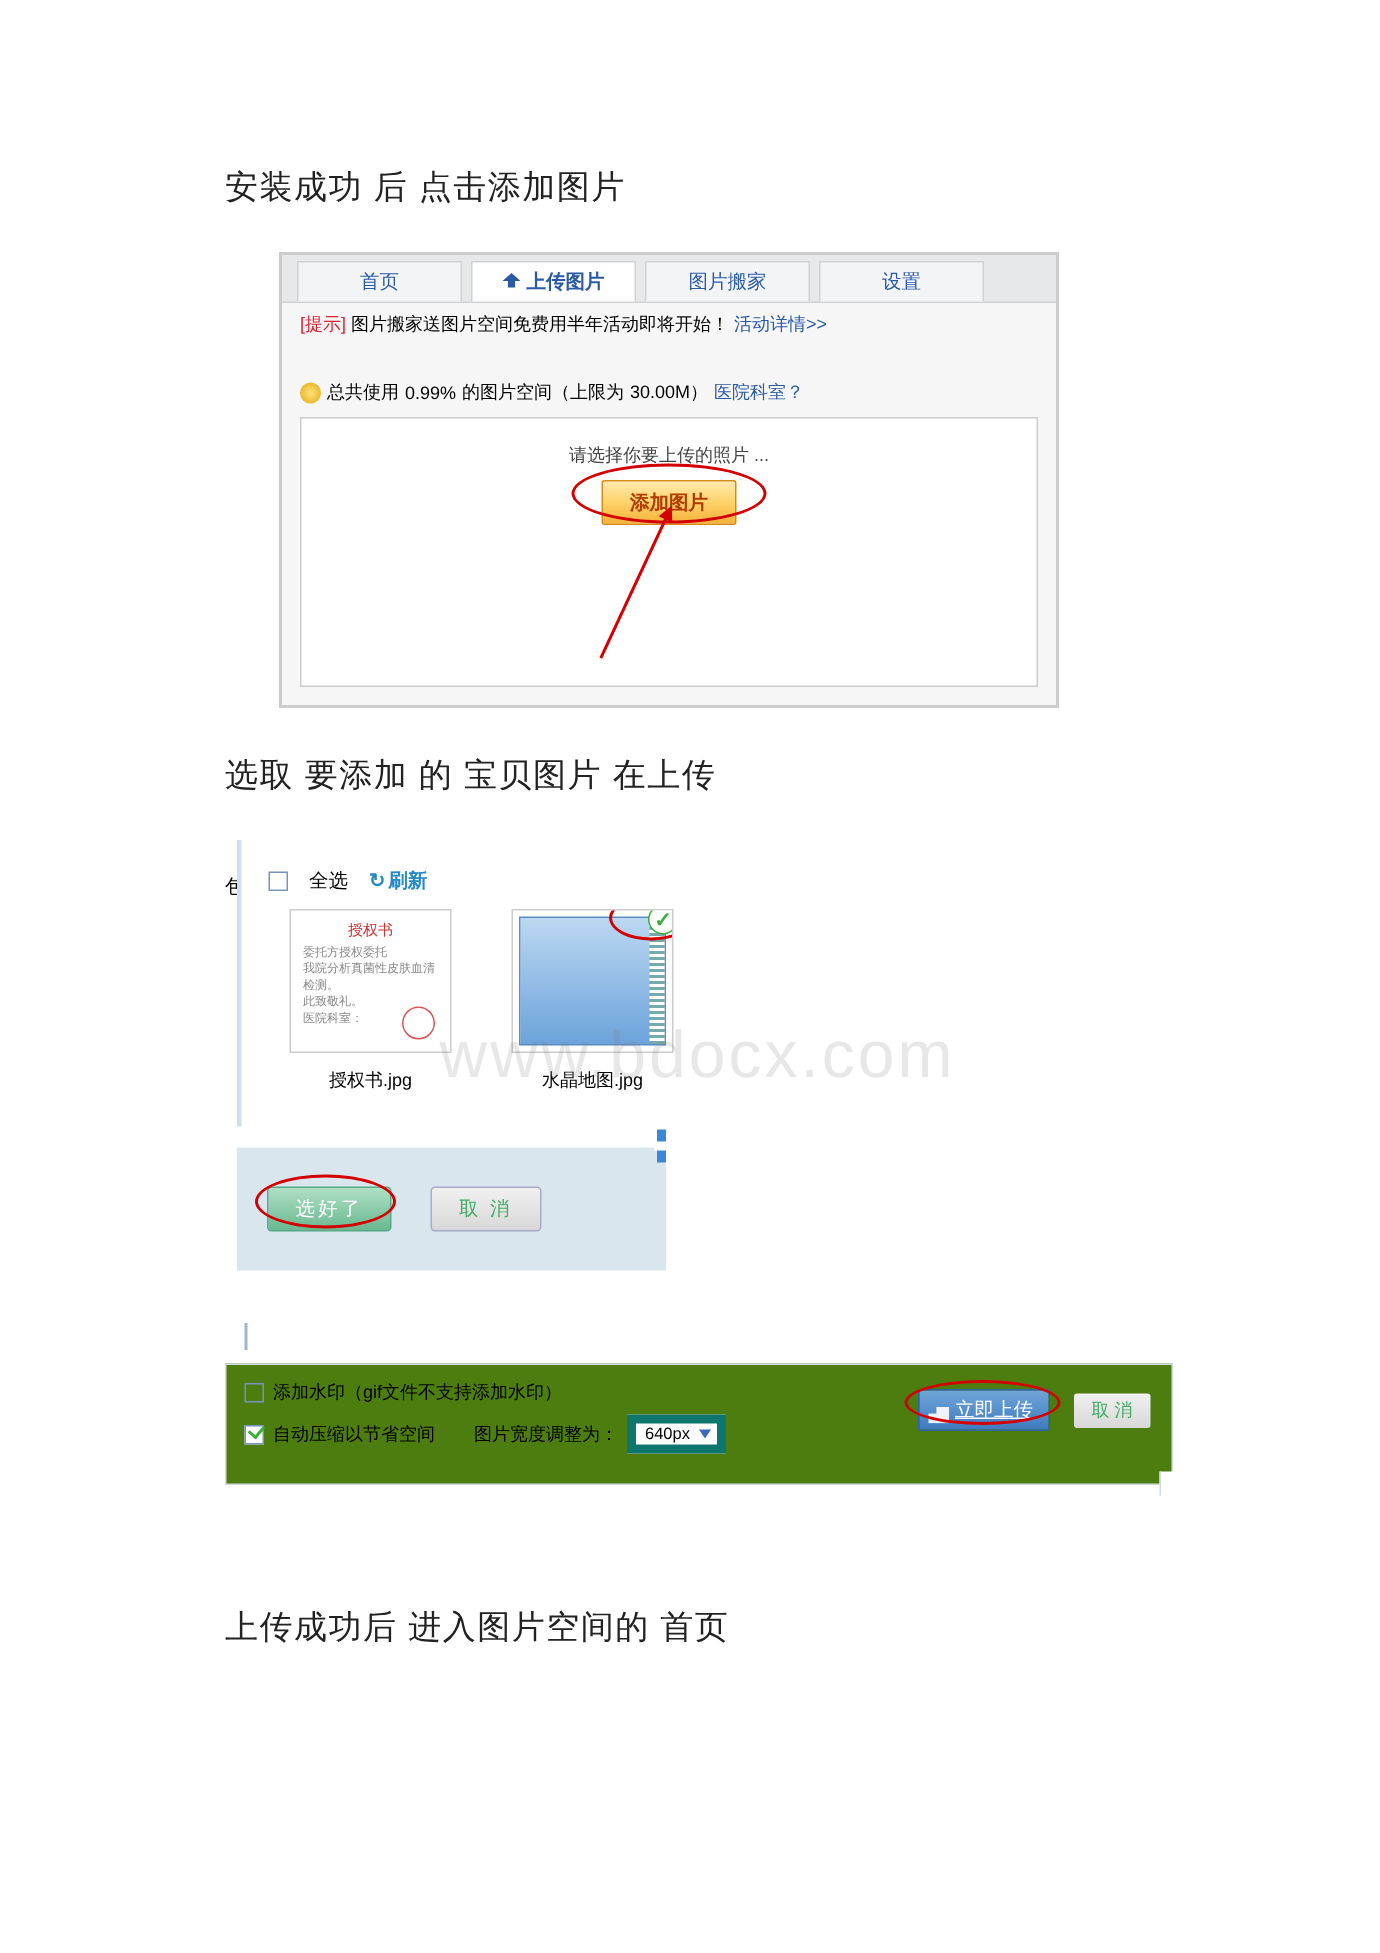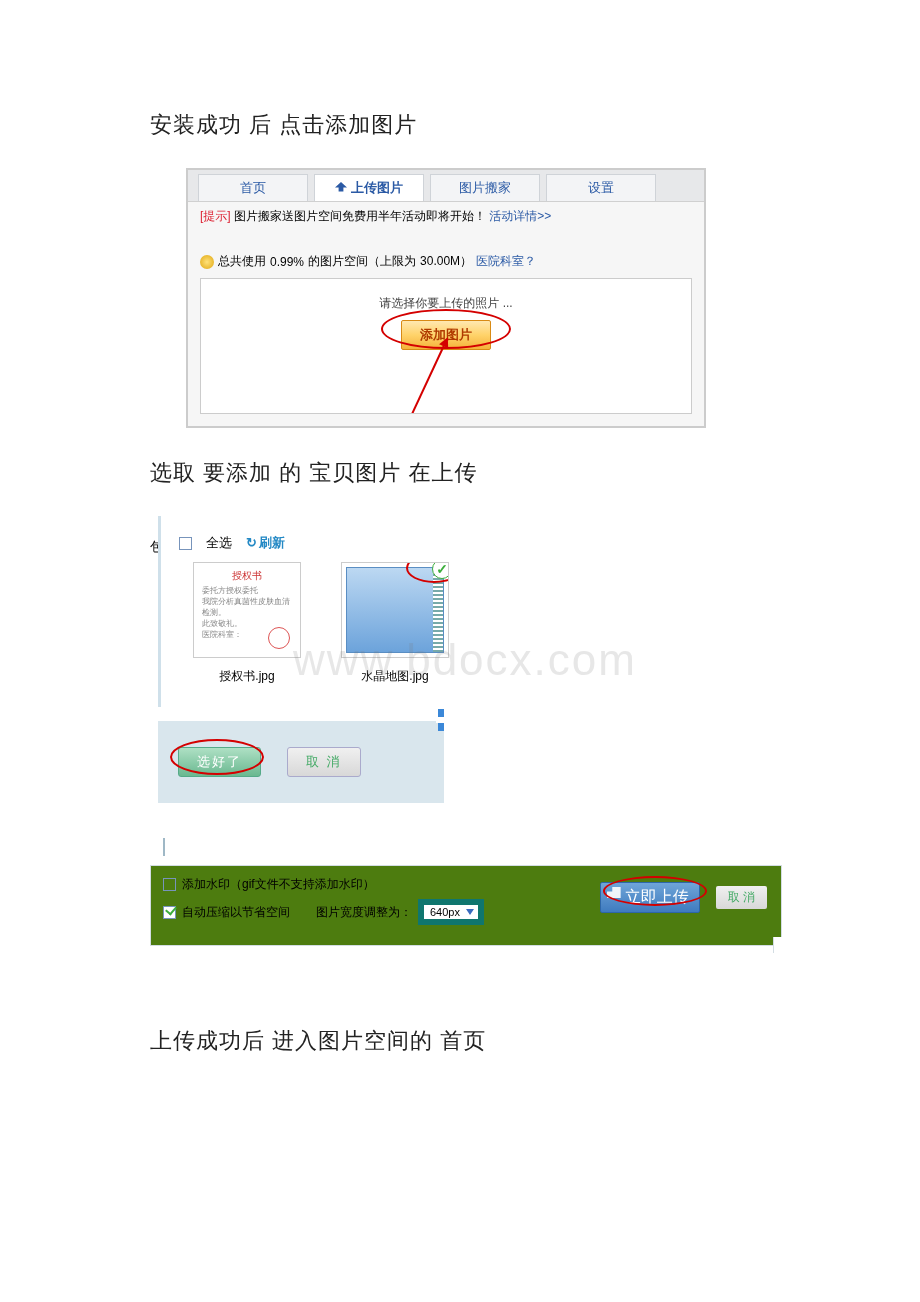--- a/index.html
+++ b/index.html
@@ -17,21 +17,21 @@
   .promo { padding: 6px 12px; font-size: 12px; }
   .promo-tag { color: #d23; }
   .promo-link { color: #2b5aa5; }
   .usage { padding: 22px 12px 8px; font-size: 12px; display: flex; align-items: center; gap: 4px; }
   .coin { width: 14px; height: 14px; background: radial-gradient(#ffe27a, #e0a610); border-radius: 50%; display: inline-block; }
   .upgrade { color: #2b5aa5; }
   .uploadrow { padding: 6px 12px 10px; font-size: 12px; display: flex; align-items: center; gap: 6px; }
   .catselect { display: inline-flex; align-items: center; border: 1px solid #7a9; background: #fff; height: 21px; width: 150px; padding: 0 4px; justify-content: space-between; font-size: 12px; }
   .caret { width: 0; height: 0; border-left: 4px solid transparent; border-right: 4px solid transparent; border-top: 6px solid #333; }
   .wmlink { color: #2b5aa5; margin-left: 8px; }
-  .droparea { background: #fff; border: 1px solid #ccc; margin: 0 12px 12px; height: 136px; text-align: center; padding-top: 16px; position: relative; overflow: hidden; }
+  .droparea { background: #fff; border: 1px solid #ccc; margin: 0 12px 12px; height: 180px; text-align: center; padding-top: 16px; position: relative; overflow: hidden; }
   .droparea .hint { font-size: 12px; color: #444; margin-bottom: 8px; }
   .addbtn { display: inline-block; padding: 5px 18px; background: linear-gradient(#ffe8b0,#ffd36a,#f4b23a); border: 1px solid #d88a14; color: #b03a00; font-size: 13px; font-weight: bold; border-radius: 2px; position: relative; }
   .ellipse-red { position: absolute; border: 2px solid #d40000; border-radius: 50%; pointer-events: none; }
   .ell1 { width: 130px; height: 40px; left: 50%; top: 30px; transform: translateX(-50%); }
   .arrow-red { position: absolute; left: 50%; top: 60px; width: 2px; height: 110px; background: #d40000; transform: rotate(25deg); transform-origin: top; }
   .arrow-red::after { content: ""; position: absolute; top: -2px; left: -4px; border-left: 5px solid transparent; border-right: 5px solid transparent; border-bottom: 10px solid #d40000; }
 
   
   .shot2wrap { margin-left: 0; position: relative; width: 630px; }
   .shot2 { width: 370px; background: #fff; border-left: 3px solid #cfe0ea; margin-left: 8px; position: relative; }
@@ -61,21 +61,21 @@
   .clip { position: absolute; right: 0; top: -12px; width: 6px; height: 22px; background: #3b88d8; }
   .clip::after { content:""; position:absolute; top:8px; left:-2px; width:10px; height:6px; background:#fff;}
 
   
   .shot3 { margin-top: 62px; width: 632px; background: #4d7c0f; border: 1px solid #d3dde3; padding: 10px 12px 14px; position: relative; font-size: 12px; }
   .shot3::before { content:""; position:absolute; left:12px; top:-28px; width:2px; height:18px; background:#9fb8c6; }
   .row3 { display: flex; align-items: center; gap: 6px; margin-bottom: 6px; }
   .sel { display: inline-flex; align-items: center; gap: 6px; border: 6px solid #0f766e; background: #fff; padding: 1px 4px 1px 6px; font-size: 11px; }
   .sel .caret { border-top-color: #3a6bbf; }
   .right3 { position: absolute; right: 14px; top: 16px; display: flex; gap: 16px; align-items: center; }
-  .uploadbtn { background: linear-gradient(#6fa5d8,#3f7bbf); color: #fff; padding: 4px 10px 4px 6px; border: 1px solid #2d66a8; border-radius: 2px; font-size: 16px; display: inline-flex; align-items: flex-start; gap: 4px; }
+  .uploadbtn { background: linear-gradient(#6fa5d8,#3f7bbf); color: #fff; padding: 4px 10px 4px 6px; border: 1px solid #2d66a8; border-radius: 2px; font-size: 13px; display: inline-flex; align-items: flex-end; gap: 4px; text-decoration: underline; }
   .upicon { width: 14px; height: 11px; background: #fff; clip-path: polygon(0 100%,0 40%,40% 40%,40% 0,100% 0,100% 100%); opacity: .9; }
   .ell4 { width: 104px; height: 30px; right: 74px; top: 10px; }
   .smallcancel { padding: 3px 12px; border-radius: 2px; font-size: 12px; color:#4a6; }
   .tail { position:absolute; right:-4px; bottom:-8px; width:12px; height:16px; background:#fff; border-left:1px solid #d3dde3;}
 </style>
 </head>
 <body>
 
 <div class="page">
 

